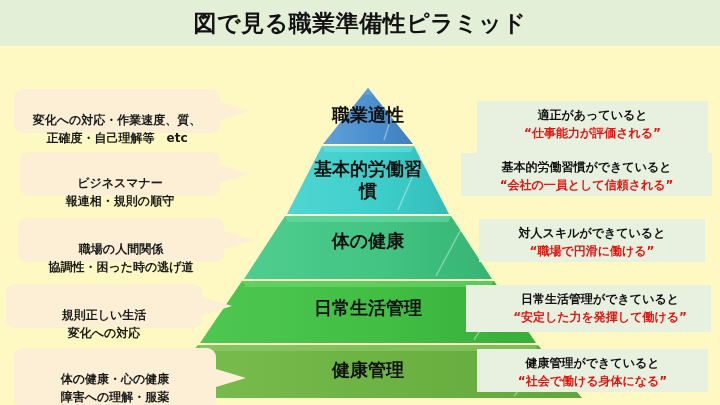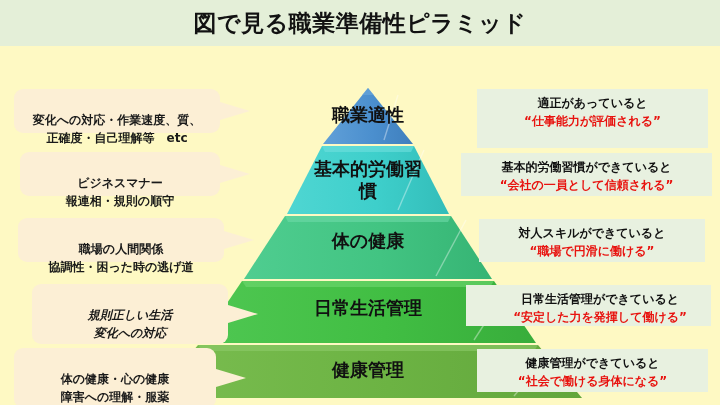--- a/index.html
+++ b/index.html
@@ -201,48 +201,48 @@
 協調性・困った時の逃げ道</span>
     <span class="tail"></span>
   </div>
 
   <div class="callout-left" style="left:20px; top:152px; width:200px; height:44px;">
     <span>ビジネスマナー
 報連相・規則の順守</span>
     <span class="tail"></span>
   </div>
 
-  <div class="callout-left" style="left:32px; top:284px; width:196px; height:60px;font-style:italic;">
+  <div class="callout-left" style="left:6px; top:284px; width:196px; height:44px;">
     <span>規則正しい生活
 変化への対応</span>
     <span class="tail"></span>
   </div>
 
   <div class="callout-left" style="left:14px; top:348px; width:202px; height:60px;">
     <span>体の健康・心の健康
 障害への理解・服薬</span>
     <span class="tail"></span>
   </div>
 
-  <div class="callout-right" style="left:477px; top:89px; width:231px; height:59px;">
+  <div class="callout-right" style="left:477px; top:101px; width:231px; height:59px;">
     <span class="line-top">適正があっていると</span>
     <span class="line-quote">“仕事能力が評価される”</span>
   </div>
 
   <div class="callout-right" style="left:461px; top:153px; width:251px; height:43px;">
     <span class="line-top">基本的労働習慣ができていると</span>
     <span class="line-quote">“会社の一員として信頼される”</span>
   </div>
 
   <div class="callout-right" style="left:479px; top:219px; width:226px; height:43px;">
     <span class="line-top">対人スキルができていると</span>
     <span class="line-quote">“職場で円滑に働ける”</span>
   </div>
 
-  <div class="callout-right" style="left:466px; top:285px; width:245px; height:41px;padding-left:29px;">
+  <div class="callout-right" style="left:466px; top:285px; width:245px; height:47px;padding-left:29px;">
     <span class="line-top">日常生活管理ができていると</span>
     <span class="line-quote">“安定した力を発揮して働ける”</span>
   </div>
 
   <div class="callout-right" style="left:477px; top:349px; width:231px; height:43px;">
     <span class="line-top">健康管理ができていると</span>
     <span class="line-quote">“社会で働ける身体になる”</span>
   </div>
 
 </div>

